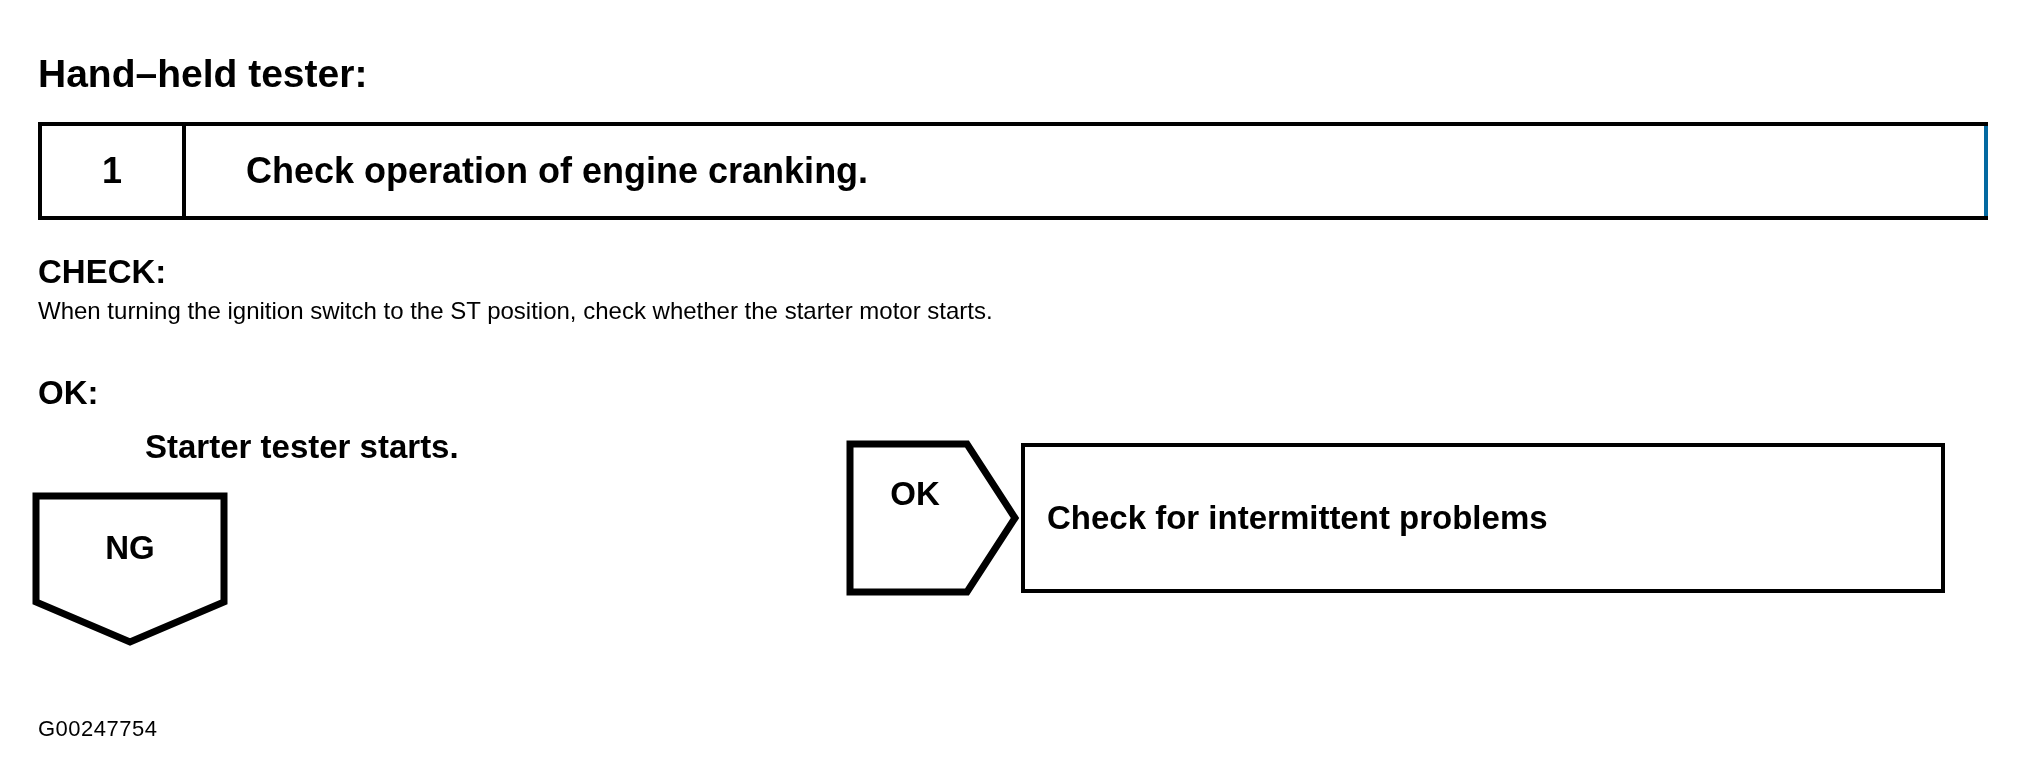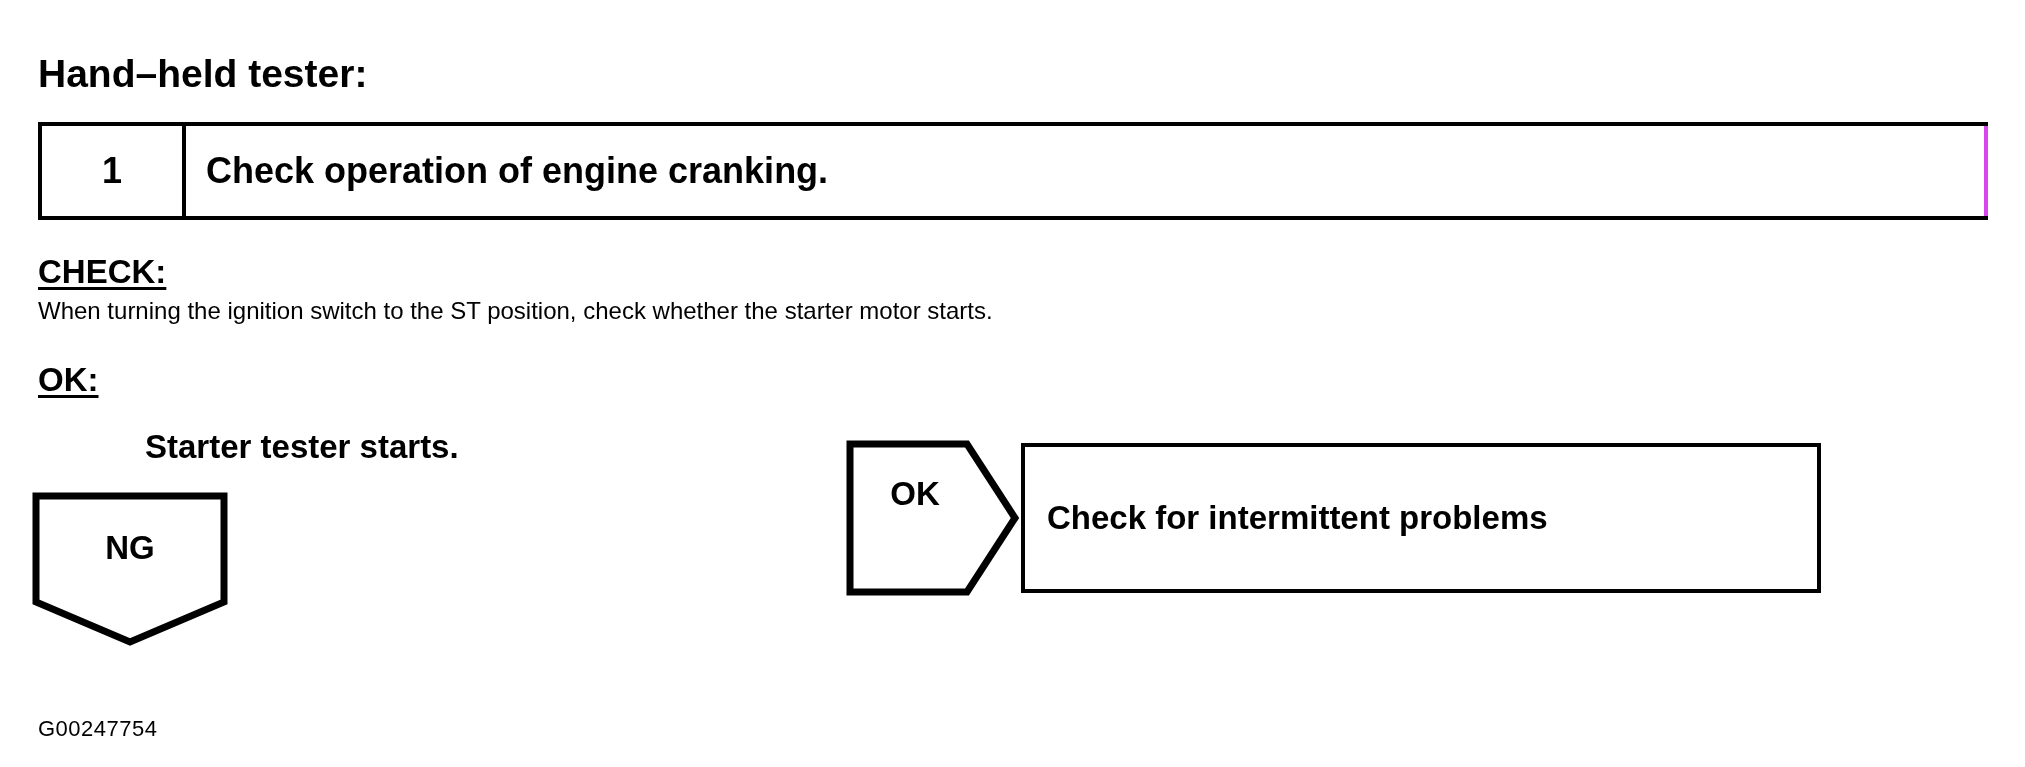--- a/index.html
+++ b/index.html
@@ -50,44 +50,44 @@
     justify-content: center;
     box-sizing: border-box;
   }
   .step-num {
     font-size: 36px;
     font-weight: bold;
     line-height: 1;
   }
   .step-desc-cell {
     flex: 1;
-    border-right: 4px solid #d946ef;
+    border-right: 4px solid #0369a1;
     display: flex;
     align-items: center;
     padding-left: 20px;
     box-sizing: border-box;
+    margin-left: 40px;
   }
   .step-desc {
     font-size: 36px;
     font-weight: bold;
     line-height: 1;
     white-space: nowrap;
   }
 
   
   .label-underline {
     position: absolute;
     font-size: 33px;
     font-weight: bold;
-    text-decoration: underline;
     text-underline-offset: 4px;
     white-space: nowrap;
   }
   .label-check { left: 38px; top: 253px; }
-  .label-ok    { left: 38px; top: 361px; }
+  .label-ok    { left: 38px; top: 374px; }
 
   .body-line {
     position: absolute;
     left: 38px;
     top: 297px;
     font-size: 24px;
     font-weight: normal;
     white-space: nowrap;
   }
   .ok-value {
@@ -143,21 +143,21 @@
     font-size: 33px;
     font-weight: bold;
     pointer-events: none;
   }
 
   
   .result-box {
     position: absolute;
     left: 1021px;
     top: 443px;
-    width: 800px;
+    width: 924px;
     height: 150px;
     border: 4px solid #000;
     box-sizing: border-box;
     display: flex;
     align-items: center;
     padding-left: 22px;
   }
   .result-box-text {
     font-size: 33px;
     font-weight: bold;

